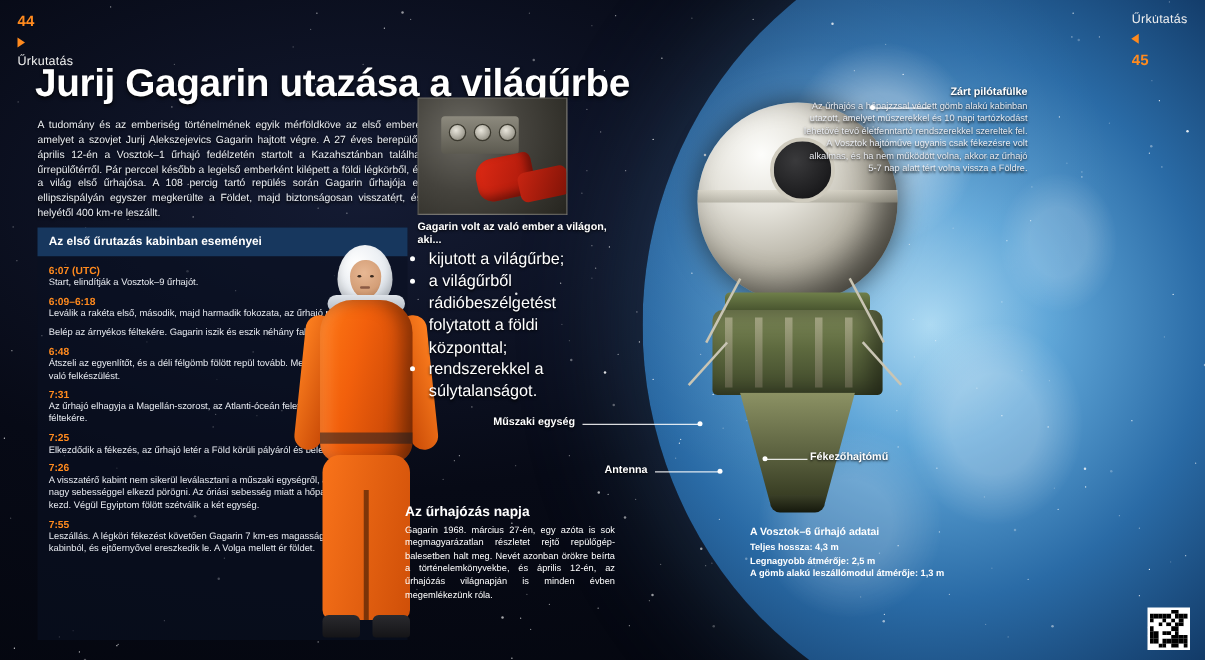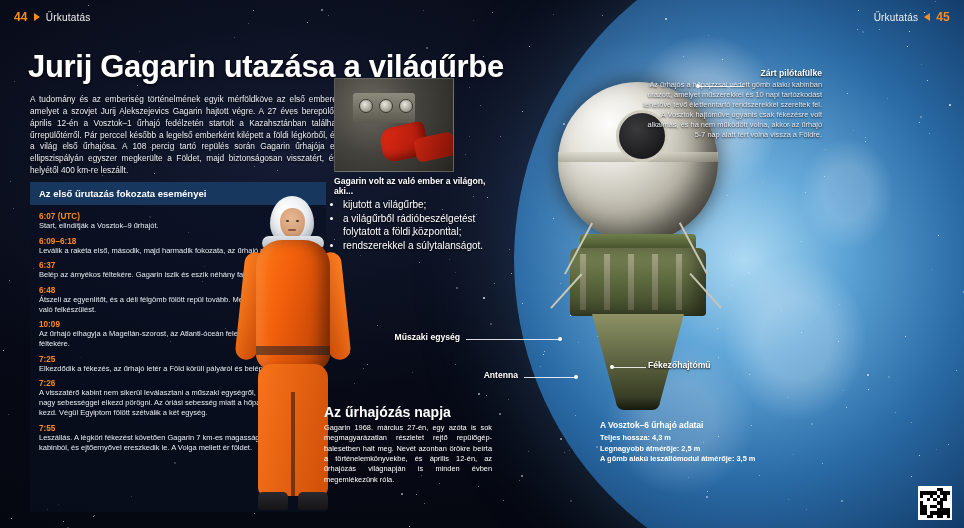--- a/index.html
+++ b/index.html
@@ -51,21 +51,21 @@
       radial-gradient(ellipse at 26% 74%, rgba(255,255,255,0.22) 0 5%, rgba(255,255,255,0) 11%),
       radial-gradient(ellipse at 52% 40%, rgba(255,255,255,0.20) 0 5%, rgba(255,255,255,0) 10%);
     mix-blend-mode: screen;
     opacity:.85;
   }
 
   
   .runhead {
     position:absolute; top:10px;
     font-size:10px; letter-spacing:.2px; color:#e9e9e9;
-    display:flex; align-items:center; gap:6px;
+    display:flex; gap:6px;flex-direction:column;
   }
   .runhead.left { left:14px; }
   .runhead.right { right:14px; }
   .folio { font-weight:bold; font-size:12px; color:#ff8a1e; }
   .tri {
     width:0;height:0;border-top:4px solid transparent;border-bottom:4px solid transparent;
   }
   .tri.r { border-left:6px solid #ff8a1e; }
   .tri.l { border-right:6px solid #ff8a1e; }
   .runhead .sec { color:#f0f0f0; font-size:10px; }
@@ -165,21 +165,21 @@
     background: rgba(30,30,35,.55);
   }
 
   
   .lbl { position:absolute; color:#fff; text-shadow:0 1px 2px rgba(0,0,0,.9); }
   .lbl .lh {
     font-weight:bold; font-size:8.6px; color:#ffffff; margin-bottom:2px;
   }
   .lbl .lb { font-size:7.4px; line-height:1.36; color:#e7eaf0; }
   .lbl ul { margin:1px 0 0 9px; padding:0; }
-  .lbl li { font-size:10px; line-height:1.36; }
+  .lbl li { font-size:13px; line-height:1.36; }
 
   .lbl-right .lh, .lbl-right .lb { text-align:right; }
 
   
   .leader { position:absolute; background:#fff; height:1px; opacity:.85; }
   .dot { position:absolute; width:4px;height:4px;border-radius:50%;background:#fff; }
 
   
   .craft { position:absolute; left:520px; top:66px; width:230px; height:340px; }
   .sphere {
@@ -271,21 +271,21 @@
   .qr-grid { width:100%; height:100%; display:grid; grid-template-columns:repeat(9,1fr); grid-template-rows:repeat(9,1fr); }
   .qr-grid span { background:#000; }
   .qr-grid span.off { background:#fff; }
 
   
   .specs { position:absolute; }
   .specs .sh { font-weight:bold; font-size:8.4px; margin-bottom:3px; }
   .specs .sl { font-size:7.4px; line-height:1.45; font-weight:bold; }
 
   .para-block { position:absolute; }
-  .para-block .ph { font-weight:bold; font-size:14px; margin-bottom:3px; }
+  .para-block .ph { font-weight:bold; font-size:11px; margin-bottom:3px; }
   .para-block .pb { font-size:7.4px; line-height:1.4; text-align:justify; }
 </style>
 </head>
 <body>
 
 <div class="page">
   <div class="earth"></div>
   <div class="earth-clouds"></div>
   <div class="stars" id="stars">
       <i style="left:365.7px;top:167.3px;width:2px;height:2px;opacity:0.87"></i>
@@ -560,40 +560,39 @@
   <span class="sec">Űrkutatás</span>
   <span class="tri l"></span>
   <span class="folio">45</span>
 </div>
 
 <h1 class="headline">Jurij Gagarin utazása a világűrbe</h1>
 
 <p class="intro">A tudomány és az emberiség történelmének egyik mérföldköve az első emberes űrrepülés, amelyet a szovjet Jurij Alekszejevics Gagarin hajtott végre. A 27 éves berepülő pilóta 1961. április 12-én a Vosztok–1 űrhajó fedélzetén startolt a Kazahsztánban található bajkonuri űrrepülőtérről. Pár perccel később a legelső emberként kilépett a földi légkörből, és ezzel ő lett a világ első űrhajósa. A 108 percig tartó repülés során Gagarin űrhajója egy elnyújtott ellipszispályán egyszer megkerülte a Földet, majd biztonságosan visszatért, és a felbővés helyétől 400 km-re leszállt.</p>
 
 <div class="timeline-box">
-  <div class="tl-title">Az első űrutazás fokozata eseményei</div>
+  <div class="tl-title">Az első űrutazás kabinban eseményei</div>
   <div class="tl-body">
     <div class="tl-item">
       <div class="tl-time">6:07 (UTC)</div>
       <div class="tl-text">Start, elindítják a Vosztok–9 űrhajót.</div>
     </div>
     <div class="tl-item">
       <div class="tl-time">6:09–6:18</div>
       <div class="tl-text">Leválik a rakéta első, második, majd harmadik fokozata, az űrhajó pályára áll.</div>
     </div>
     <div class="tl-item">
-      <div class="tl-time">6:37</div>
       <div class="tl-text">Belép az árnyékos féltekére. Gagarin iszik és eszik néhány falatot.</div>
     </div>
     <div class="tl-item">
       <div class="tl-time">6:48</div>
       <div class="tl-text">Átszeli az egyenlítőt, és a déli félgömb fölött repül tovább. Megkezdi a leszállásra való felkészülést.</div>
     </div>
     <div class="tl-item">
-      <div class="tl-time">10:09</div>
+      <div class="tl-time">7:31</div>
       <div class="tl-text">Az űrhajó elhagyja a Magellán-szorost, az Atlanti-óceán felett visszalép a nappali féltekére.</div>
     </div>
     <div class="tl-item">
       <div class="tl-time">7:25</div>
       <div class="tl-text">Elkezdődik a fékezés, az űrhajó letér a Föld körüli pályáról és belép a légkörbe.</div>
     </div>
     <div class="tl-item">
       <div class="tl-time">7:26</div>
       <div class="tl-text">A visszatérő kabint nem sikerül leválasztani a műszaki egységről, az űrhajó igen nagy sebességgel elkezd pörögni. Az óriási sebesség miatt a hőpajzs borítása égni kezd. Végül Egyiptom fölött szétválik a két egység.</div>
     </div>
@@ -687,21 +686,21 @@
 
 <div class="para-block" style="left:324px; top:404px; width:168px;">
   <div class="ph">Az űrhajózás napja</div>
   <div class="pb">Gagarin 1968. március 27-én, egy azóta is sok megmagyarázatlan részletet rejtő repülőgép-balesetben halt meg. Nevét azonban örökre beírta a történelemkönyvekbe, és április 12-én, az űrhajózás világnapján is minden évben megemlékezünk róla.</div>
 </div>
 
 <div class="specs" style="left:600px; top:420px; width:210px;">
   <div class="sh">A Vosztok–6 űrhajó adatai</div>
   <div class="sl">Teljes hossza: 4,3 m</div>
   <div class="sl">Legnagyobb átmérője: 2,5 m</div>
-  <div class="sl">A gömb alakú leszállómodul átmérője: 3,5 m</div>
+  <div class="sl">A gömb alakú leszállómodul átmérője: 1,3 m</div>
 </div>
 
 <div class="qr">
   <div class="qr-grid" id="qrgrid">
       <span class="off"></span>
       <span class="off"></span>
       <span class="off"></span>
       <span class="off"></span>
       <span class="off"></span>
       <span class=""></span>

